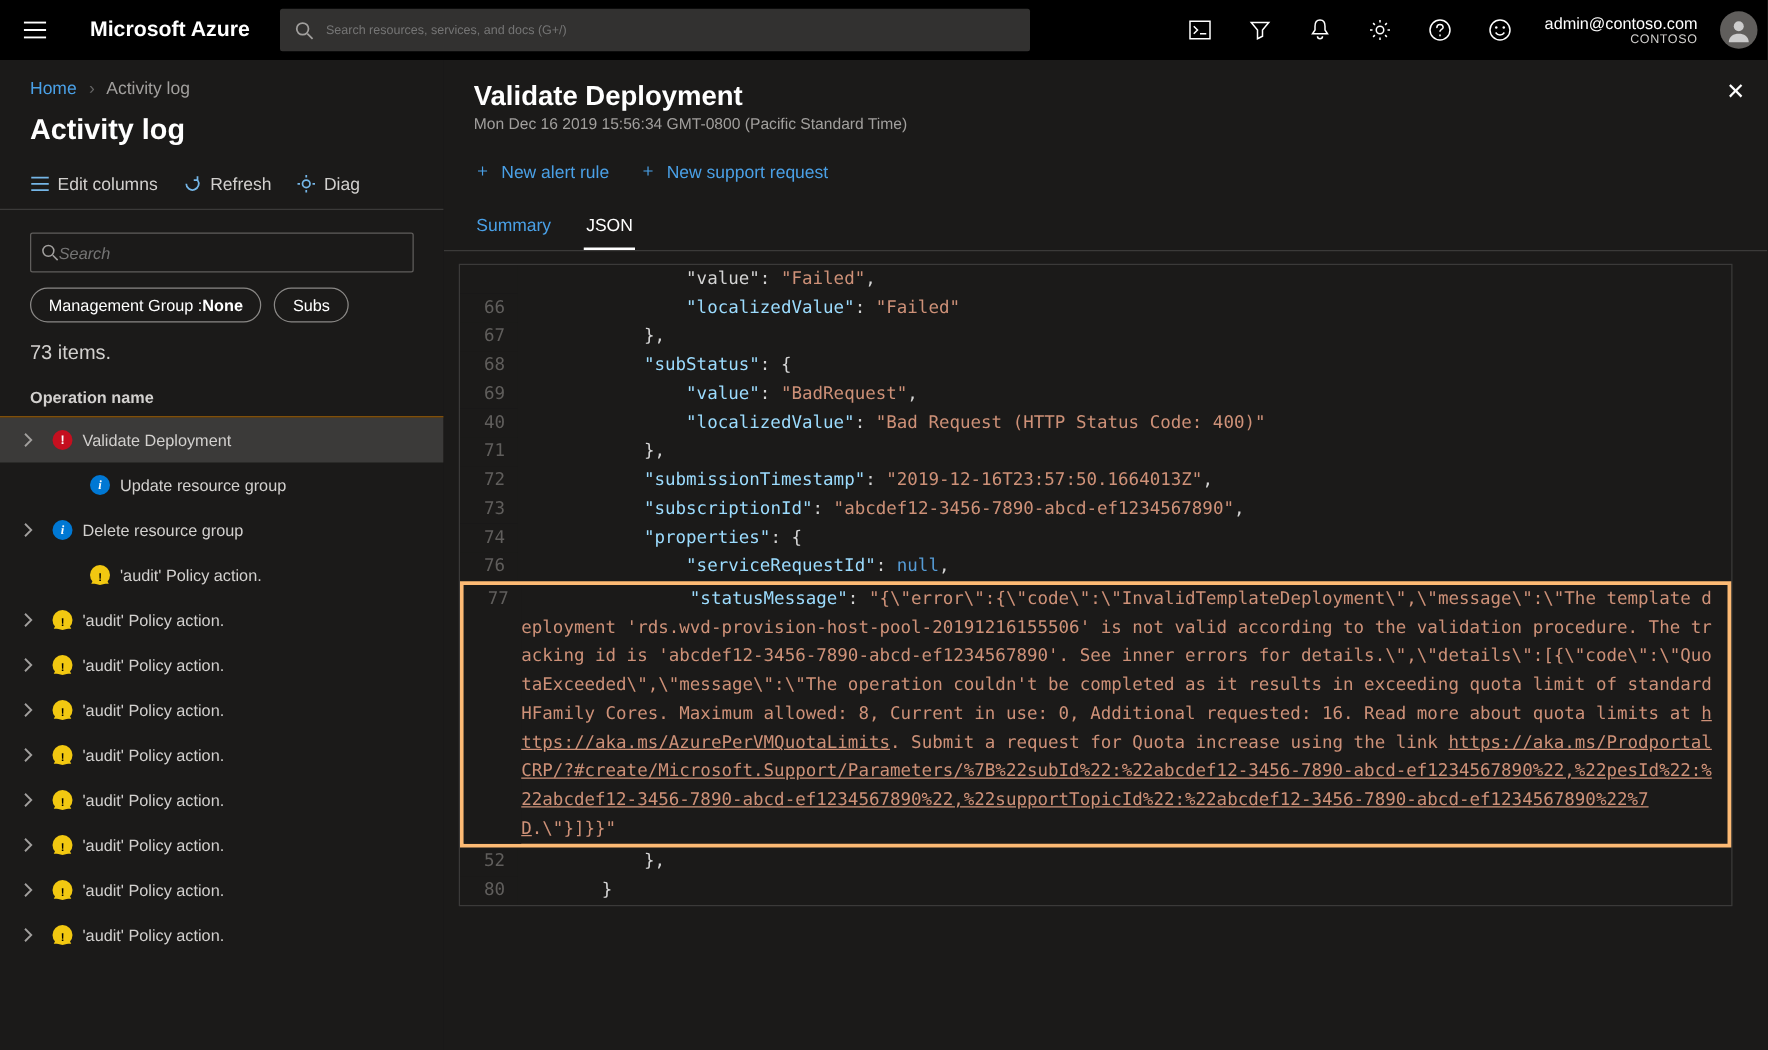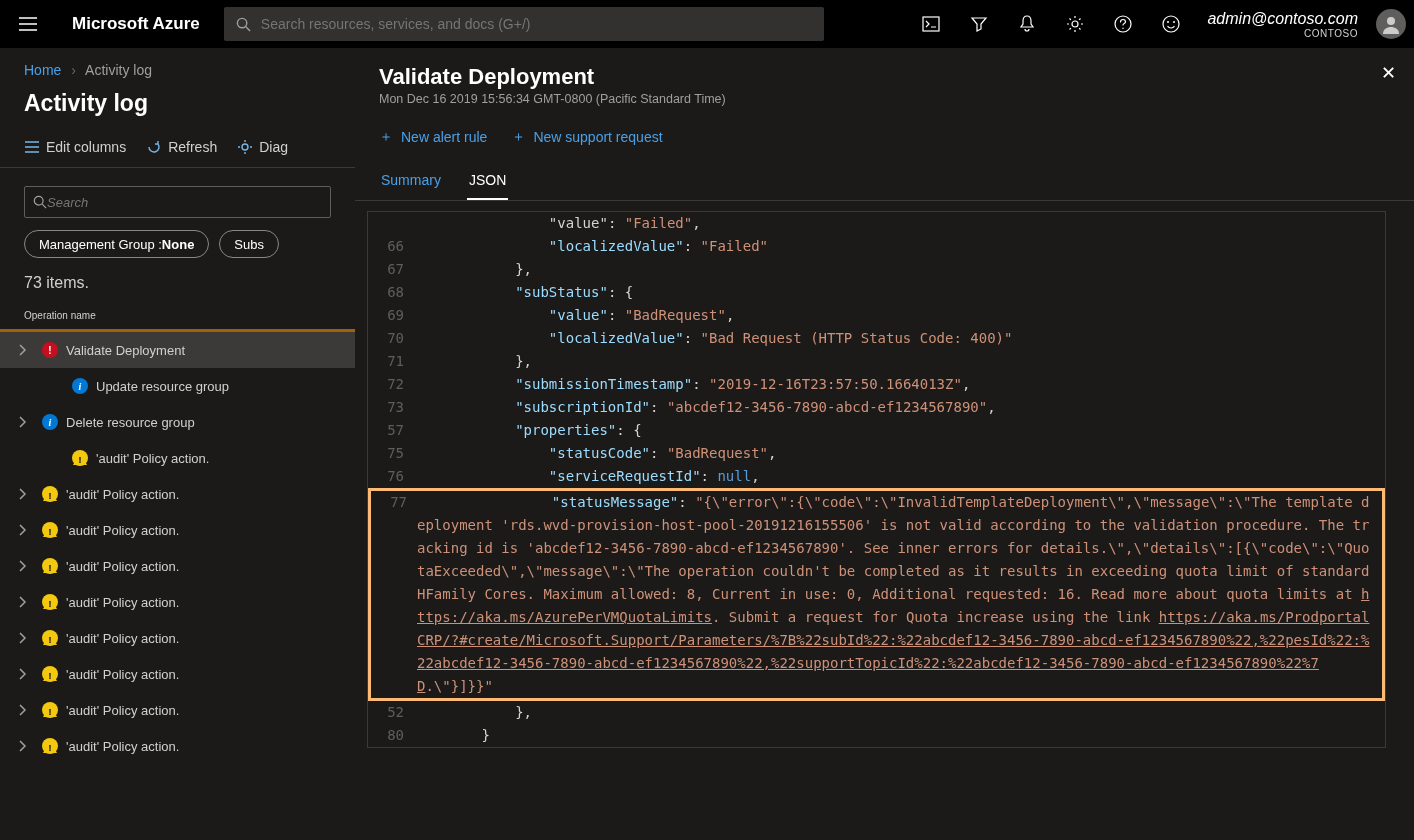--- a/index.html
+++ b/index.html
@@ -48,21 +48,21 @@
   padding: 0 12px;
   gap: 10px;
   color: #a19f9d;
 }
 .search-box input {
   flex: 1;
   background: transparent;
   border: none;
   outline: none;
   color: #0ea5e9;
-  font-size: 14px;
+  font-size: 10px;
 }
 .header-icons {
   margin-left: auto;
   display: flex;
   align-items: center;
   gap: 4px;
 }
 .header-icon {
   width: 44px;
   height: 44px;
@@ -70,21 +70,21 @@
   align-items: center;
   justify-content: center;
   cursor: pointer;
   color: #fff;
 }
 .user-area {
   text-align: right;
   padding: 0 10px;
   color: #fff;
 }
-.user-email { font-size: 16px; font-style: italic; }
+.user-email { font-size: 13px; }
 .user-tenant { font-size: 10px; color: #d2d0ce; letter-spacing: 0.5px;}
 .avatar {
   width: 30px;
   height: 30px;
   border-radius: 50%;
   background: #605e5c;
   display: flex;
   align-items: center;
   justify-content: center;
   color: #fff;
@@ -169,24 +169,24 @@
   color: #fff;
   cursor: pointer;
 }
 .item-count {
   padding: 2px 24px 10px;
   font-size: 16px;
   color: #d2d0ce;
 }
 .col-header {
   padding: 8px 24px;
-  font-weight: 400;
-  font-size: 10px;
+  font-weight: 700;
+  font-size: 13px;
   color: #d2d0ce;
-  border-bottom: 3px solid #a16207;
+  border-bottom: 1px solid #a16207;
 }
 .ops-list {
   overflow-y: auto;
   flex: 1;
 }
 .op-row {
   display: flex;
   align-items: center;
   gap: 8px;
   padding: 10px 24px 10px 18px;
@@ -621,42 +621,38 @@
           </div>
           <div class="code-row">
             <div class="gutter">68</div>
             <div class="code-line">            <span class="k">"subStatus"</span><span class="p">: {</span></div>
           </div>
           <div class="code-row">
             <div class="gutter">69</div>
             <div class="code-line">                <span class="k">"value"</span><span class="p">: </span><span class="s">"BadRequest"</span><span class="p">,</span></div>
           </div>
           <div class="code-row">
-            <div class="gutter">70</div>
+            <div class="gutter">40</div>
             <div class="code-line">                <span class="k">"localizedValue"</span><span class="p">: </span><span class="s">"Bad Request (HTTP Status Code: 400)"</span></div>
           </div>
           <div class="code-row">
             <div class="gutter">71</div>
             <div class="code-line">            <span class="p">},</span></div>
           </div>
           <div class="code-row">
             <div class="gutter">72</div>
             <div class="code-line">            <span class="k">"submissionTimestamp"</span><span class="p">: </span><span class="s">"2019-12-16T23:57:50.1664013Z"</span><span class="p">,</span></div>
           </div>
           <div class="code-row">
             <div class="gutter">73</div>
             <div class="code-line">            <span class="k">"subscriptionId"</span><span class="p">: </span><span class="s">"abcdef12-3456-7890-abcd-ef1234567890"</span><span class="p">,</span></div>
           </div>
           <div class="code-row">
-            <div class="gutter">57</div>
+            <div class="gutter">74</div>
             <div class="code-line">            <span class="k">"properties"</span><span class="p">: {</span></div>
-          </div>
-          <div class="code-row">
-            <div class="gutter">75</div>
-            <div class="code-line">                <span class="k">"statusCode"</span><span class="p">: </span><span class="s">"BadRequest"</span><span class="p">,</span></div>
           </div>
           <div class="code-row">
             <div class="gutter">76</div>
             <div class="code-line">                <span class="k">"serviceRequestId"</span><span class="p">: </span><span class="kw">null</span><span class="p">,</span></div>
           </div>
           <div class="code-row highlight-box">
             <div class="gutter">77</div>
             <div class="code-line">                <span class="k">"statusMessage"</span><span class="p">: </span><span class="s">"{\"error\":{\"code\":\"InvalidTemplateDeployment\",\"message\":\"The template deployment 'rds.wvd-provision-host-pool-20191216155506' is not valid according to the validation procedure. The tracking id is 'abcdef12-3456-7890-abcd-ef1234567890'. See inner errors for details.\",\"details\":[{\"code\":\"QuotaExceeded\",\"message\":\"The operation couldn't be completed as it results in exceeding quota limit of standardHFamily Cores. Maximum allowed: 8, Current in use: 0, Additional requested: 16. Read more about quota limits at </span><a class="lnk">https://aka.ms/AzurePerVMQuotaLimits</a><span class="s">. Submit a request for Quota increase using the link </span><a class="lnk">https://aka.ms/ProdportalCRP/?#create/Microsoft.Support/Parameters/%7B%22subId%22:%22abcdef12-3456-7890-abcd-ef1234567890%22,%22pesId%22:%22abcdef12-3456-7890-abcd-ef1234567890%22,%22supportTopicId%22:%22abcdef12-3456-7890-abcd-ef1234567890%22%7D</a><span class="s">.\"}]}}"</span></div>
           </div>
           <div class="code-row">

